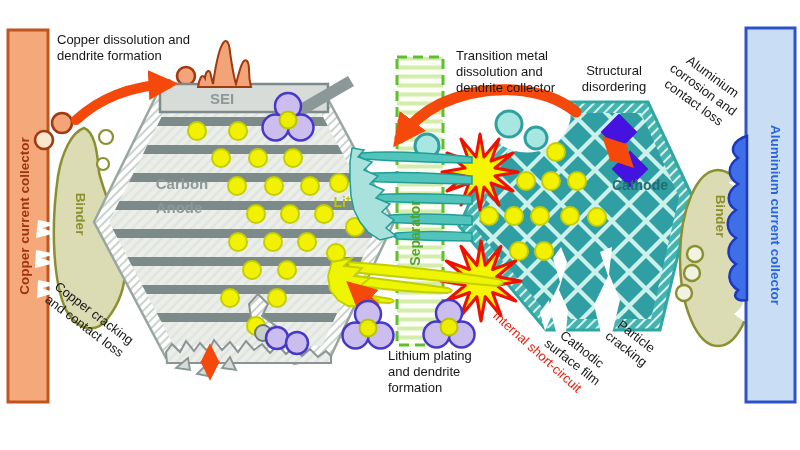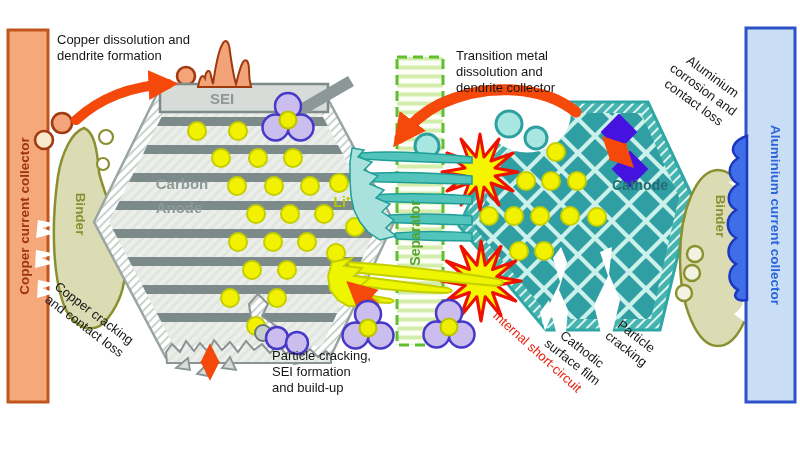--- a/index.html
+++ b/index.html
@@ -236,26 +236,28 @@
   <text transform="translate(76,214) rotate(90)" text-anchor="middle" font-size="13.5" font-weight="bold" fill="#8A8F2F">Binder</text>
   <text transform="translate(716,216) rotate(90)" text-anchor="middle" font-size="13.5" font-weight="bold" fill="#8A8F2F">Binder</text>
   <text transform="translate(420,233) rotate(-90)" text-anchor="middle" font-size="14" font-weight="bold" fill="#54A42C">Separator</text>
 </svg>
 
   <div class="note" style="left:57px;top:32px">Copper dissolution and
 dendrite formation</div>
   <div class="note" style="left:456px;top:48px">Transition metal
 dissolution and
 dendrite collector</div>
+  <div class="note ctr" style="left:614px;top:79px">Structural
+disordering</div>
   <div class="note ctr" style="left:703px;top:90px;transform:translate(-50%,-50%) rotate(36deg)">Aluminium
 corrosion and
 contact loss</div>
   <div class="note ctr" style="left:89px;top:320px;transform:translate(-50%,-50%) rotate(37deg)">Copper cracking
 and contact loss</div>
-  <div class="note" style="left:272px;top:348px">Particle cracking,
-SEI formation
-and build-up</div>
+  <div class="note" style="left:388px;top:348px">Lithium plating
+and dendrite
+formation</div>
   <div class="note ctr red" style="left:537px;top:352px;transform:translate(-50%,-50%) rotate(42deg)">Internal short-circuit</div>
   <div class="note ctr" style="left:577px;top:356px;transform:translate(-50%,-50%) rotate(38deg)">Cathodic
 surface film</div>
   <div class="note ctr" style="left:631px;top:343px;transform:translate(-50%,-50%) rotate(38deg)">Particle
 cracking</div>
 </div>
 
 </body></html>

